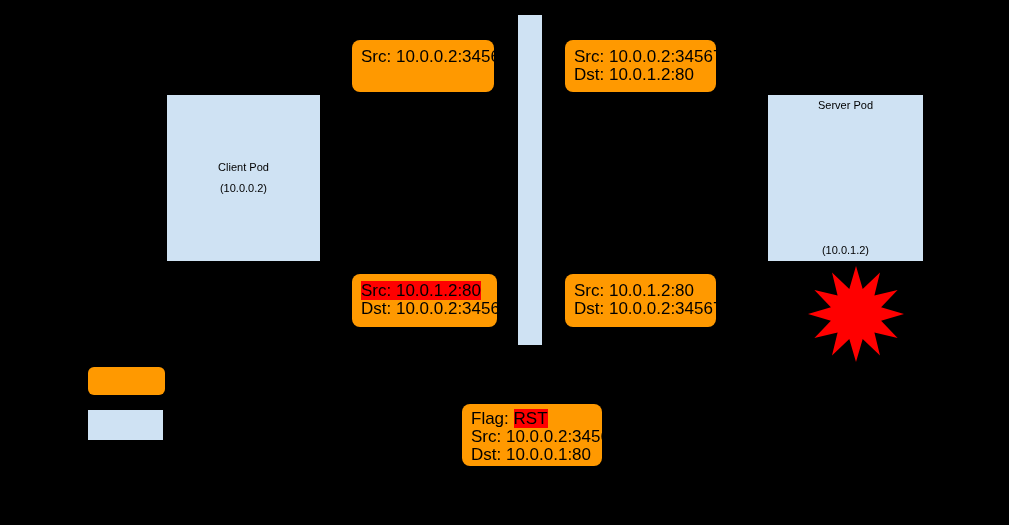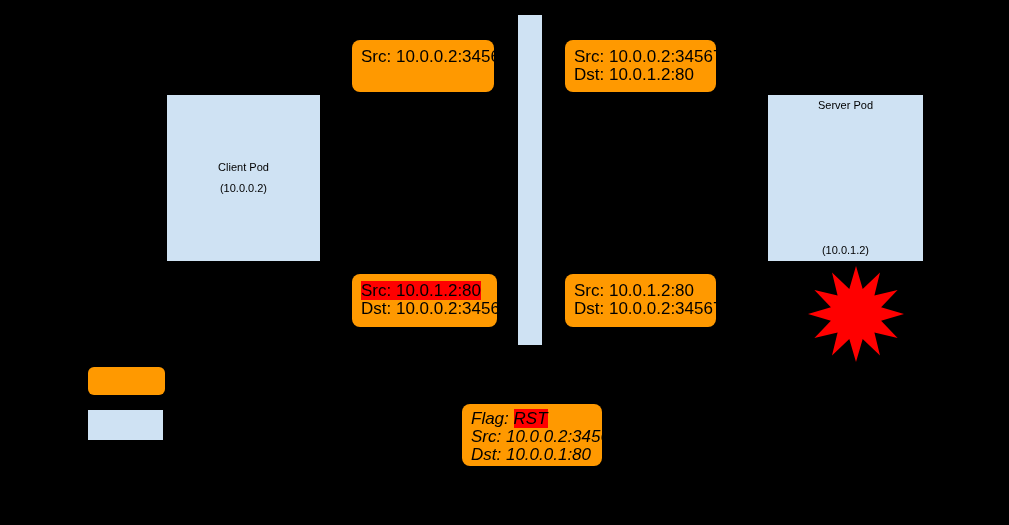--- a/index.html
+++ b/index.html
@@ -52,21 +52,21 @@
     border-radius: 8px;
     padding: 8px 9px;
     font-size: 17px;
     line-height: 18px;
     white-space: nowrap;
   }
   .pkt-tl  { left: 352px; top: 40px;  width: 142px; height: 52px; }
   .pkt-tr  { left: 565px; top: 40px;  width: 151px; height: 52px; }
   .pkt-bl  { left: 352px; top: 274px; width: 145px; height: 53px; }
   .pkt-br  { left: 565px; top: 274px; width: 151px; height: 53px; }
-  .pkt-rst { left: 462px; top: 404px; width: 140px; height: 62px; padding-top: 6px; font-style: italic; }
+  .pkt-rst { left: 462px; top: 404px; width: 140px; height: 62px; padding-top: 6px; }
 
   .hl {
     background: var(--highlight, #ff0000);
   }
 
   
   .burst {
     position: absolute;
     left: 806px;
     top: 264px;

